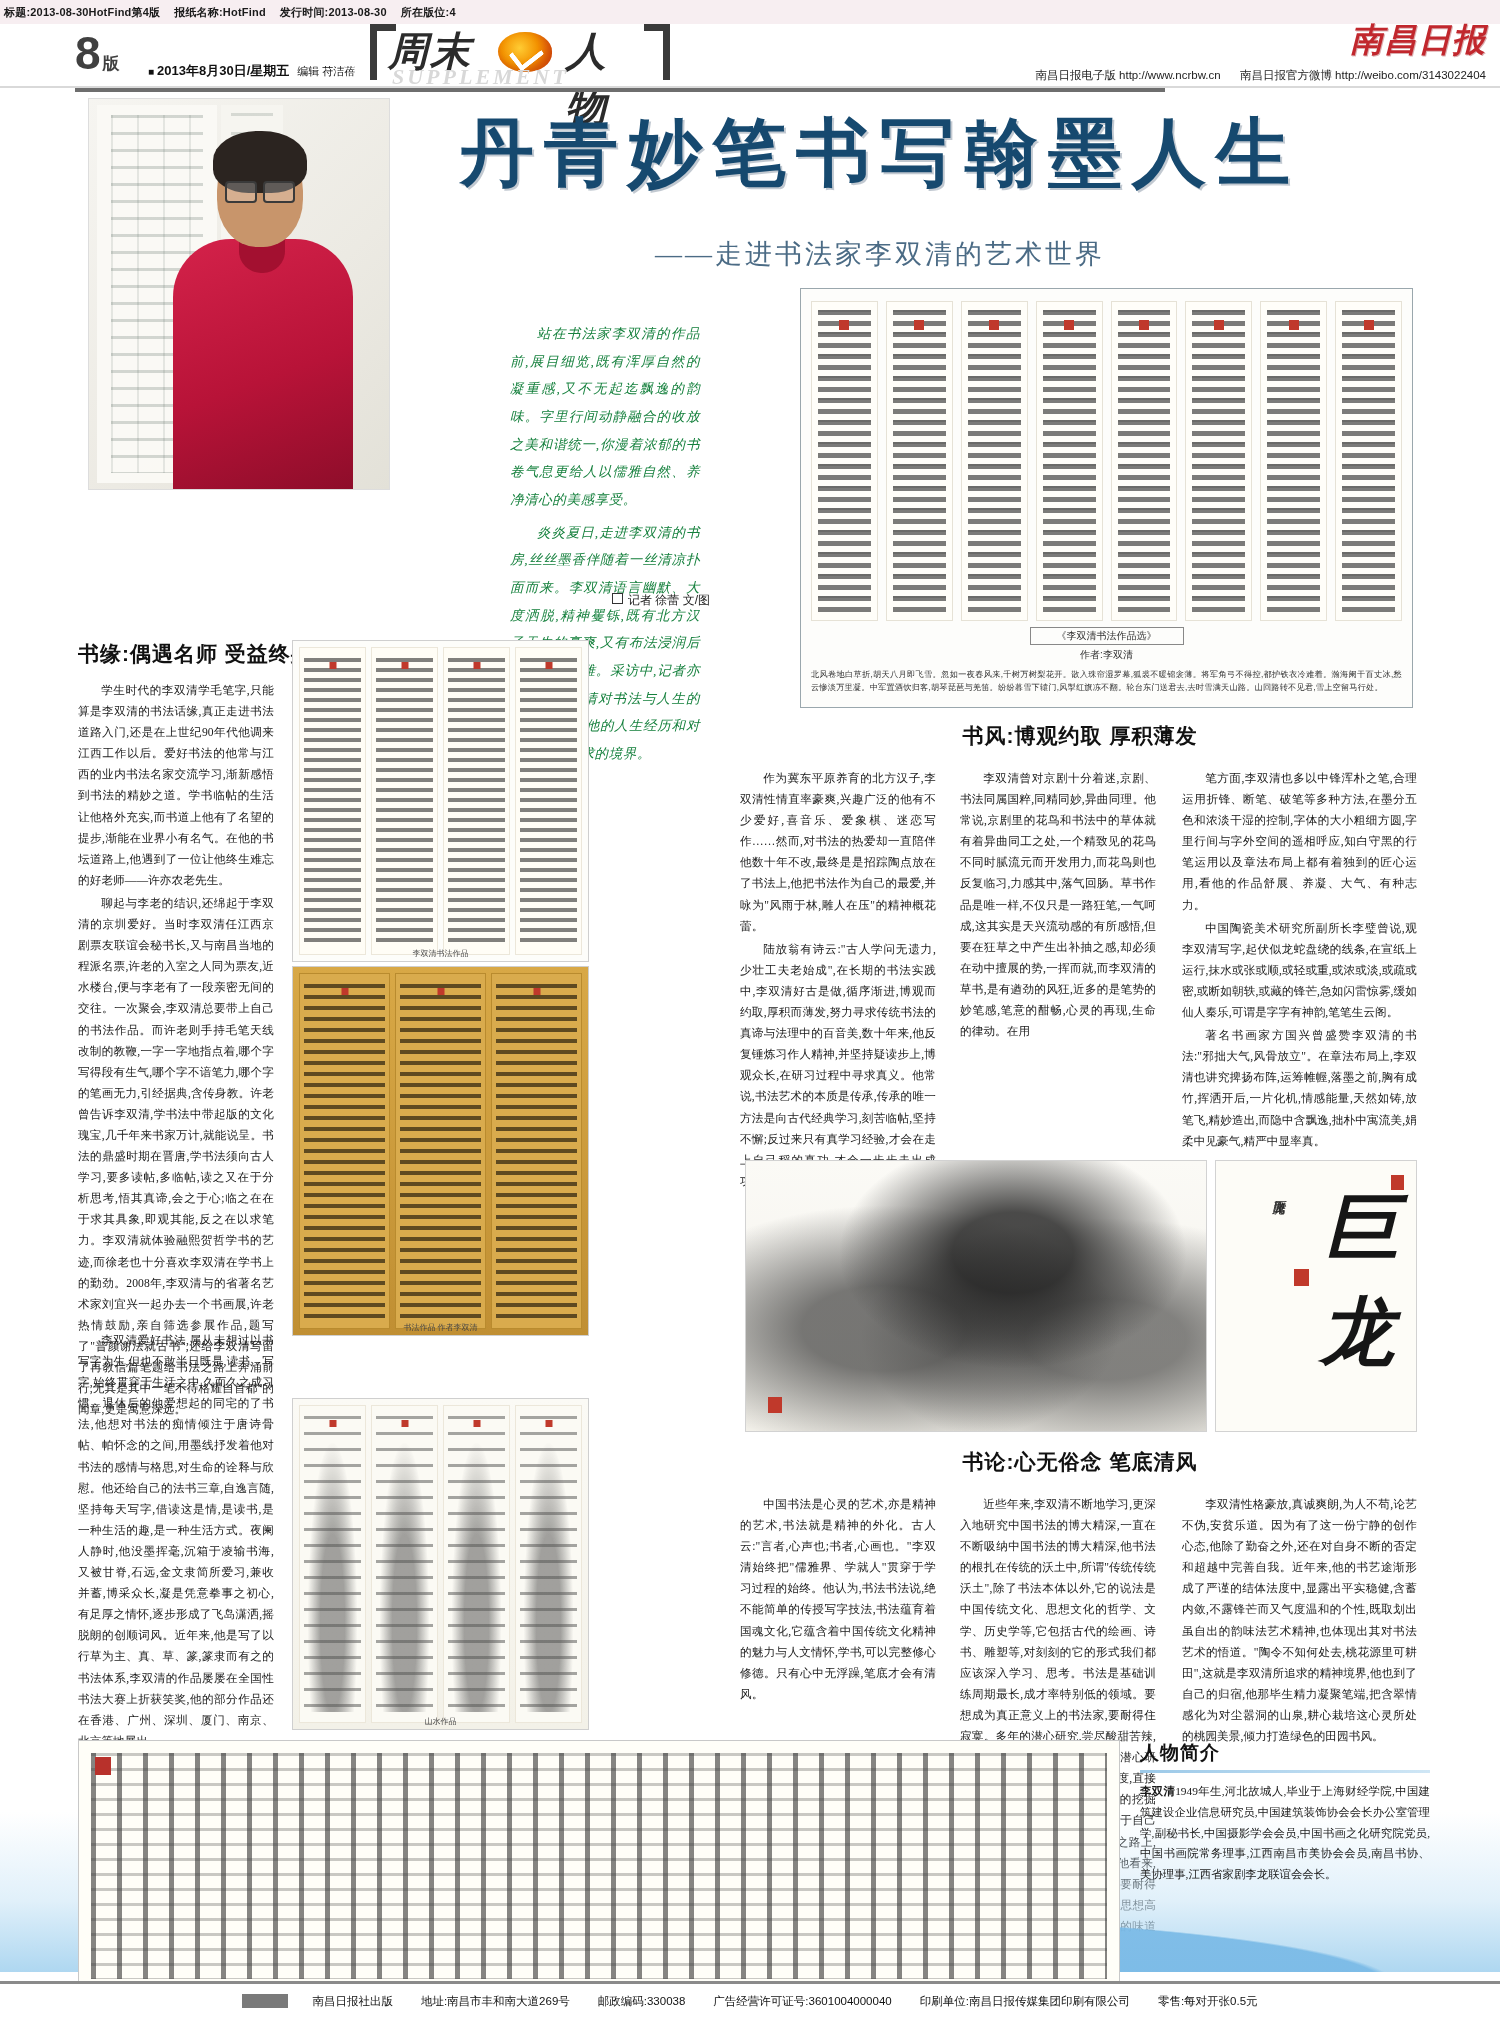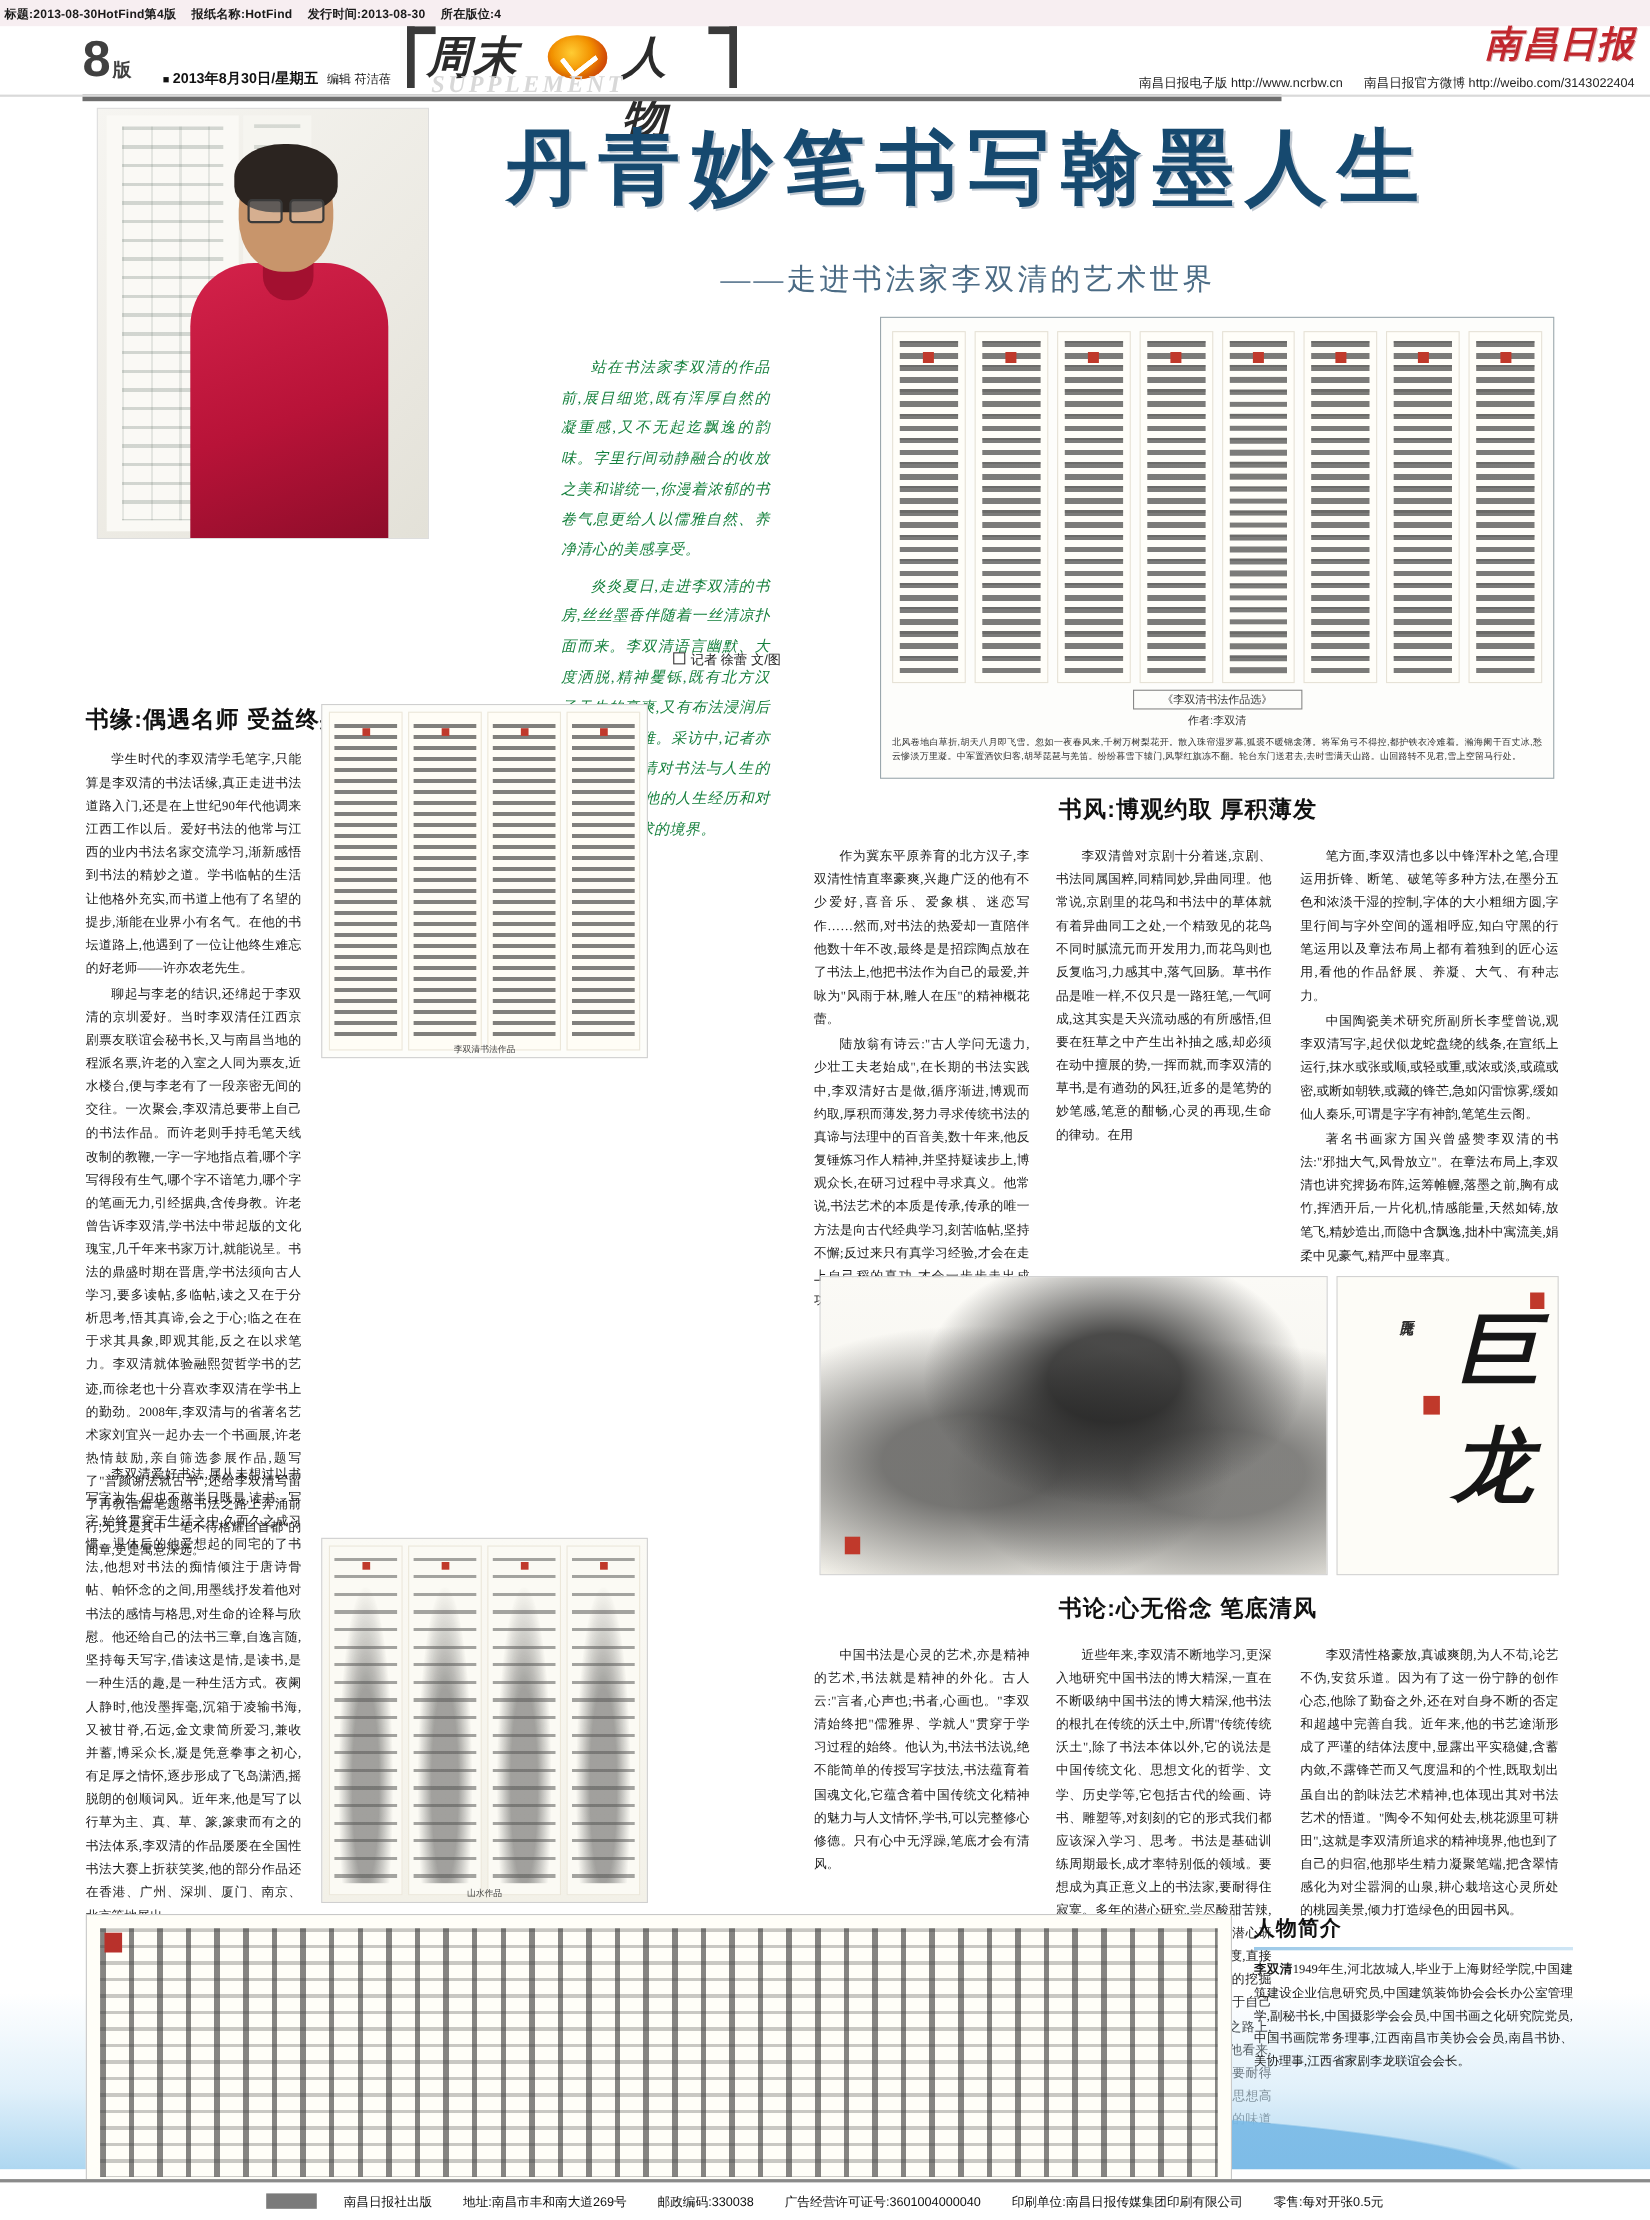--- a/index.html
+++ b/index.html
@@ -394,20 +394,28 @@
   <div class="imgbox" style="left:292px;top:640px;width:295px;height:320px;">
     <div class="calli-quad">
       <div class="q"></div>
       <div class="q"></div>
       <div class="q"></div>
       <div class="q"></div>
     </div>
     <div class="imgcap">李双清书法作品</div>
   </div>
 
+  <div class="imgbox gold" style="left:292px;top:966px;width:295px;height:368px;">
+    <div class="calli-quad">
+      <div class="q"></div>
+      <div class="q"></div>
+      <div class="q"></div>
+    </div>
+    <div class="imgcap">书法作品 作者李双清</div>
+  </div>
 
   <div class="imgbox landscape" style="left:292px;top:1398px;width:295px;height:330px;">
     <div class="calli-quad">
       <div class="q"></div>
       <div class="q"></div>
       <div class="q"></div>
       <div class="q"></div>
     </div>
     <div class="imgcap">山水作品</div>
   </div>

